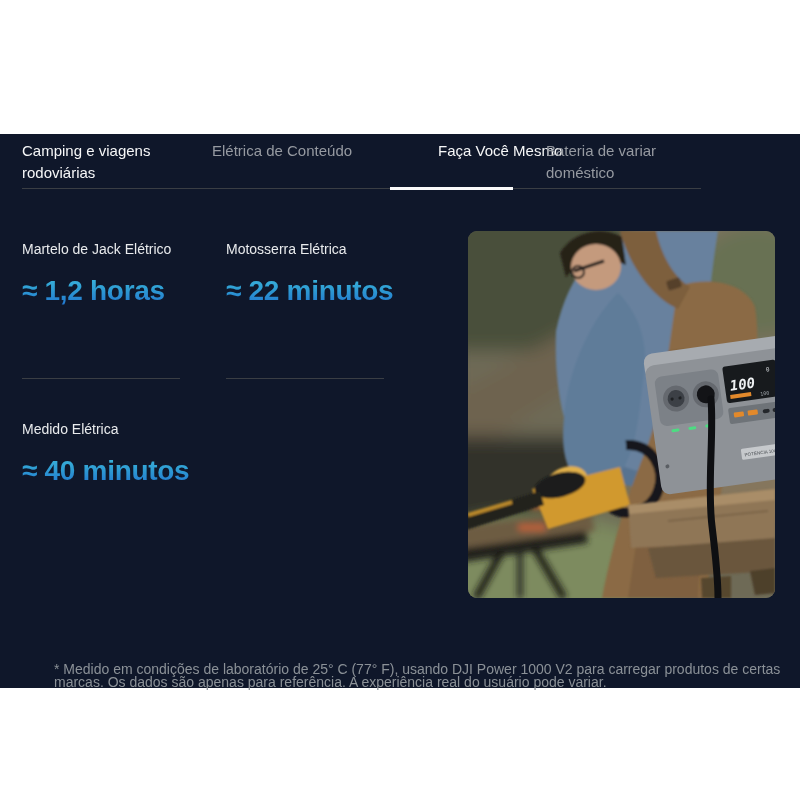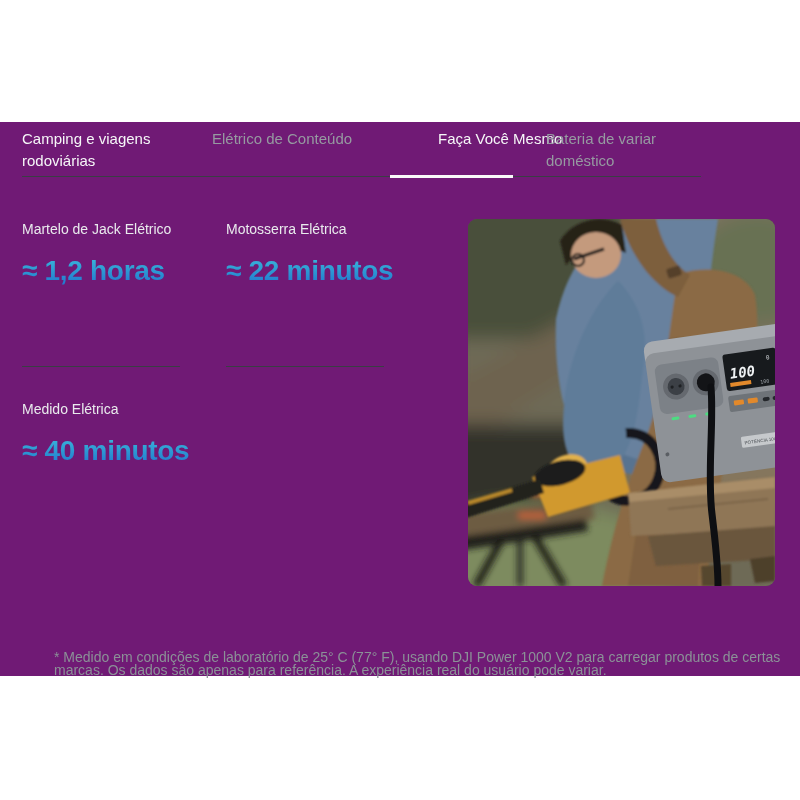--- a/index.html
+++ b/index.html
@@ -1,33 +1,33 @@
 <!DOCTYPE html>
 <html><head>
 <meta charset="utf-8">
 <style>
   * { margin: 0; padding: 0; box-sizing: border-box; }
   html, body { width: 800px; background: #ffffff; font-family: "Liberation Sans", "DejaVu Sans", sans-serif; }
   .stage { position: relative; width: 800px; height: 800px; background: #ffffff; overflow: hidden; }
 
   .panel {
-    position: absolute; left: 0; top: 122px; width: 800px; height: 554px;
-    background: #701a75;
+    position: absolute; left: 0; top: 134px; width: 800px; height: 554px;
+    background: #0f172a;
     padding-left: 14px;
   }
 
   
   .tab { position: absolute; top: 6px; font-size: 15px; line-height: 22px; cursor: pointer; }
   .tab.bright { color: #f6f7f8; font-weight: 500; }
   .tab.dim    { color: #969aa1; font-weight: 400; }
   .tab-rule    { position: absolute; left: 22px; top: 54px; width: 679px; height: 1px; background: #3a3e44; }
   .tab-active-bar { position: absolute; left: 390px; top: 53px; width: 123px; height: 2.5px; background: #fafafa; }
 
   
-  .stat { position: absolute; width: 158px; }
+  .stat { position: absolute; width: 158px; margin-top: 8px; }
   .stat-label { font-size: 14px; color: #e9ebed; font-weight: 400; }
   .stat-value {
     margin-top: 11px; width: 176px;
     font-size: 28px; font-weight: bold; line-height: 45px; letter-spacing: -0.3px;
     background: linear-gradient(180deg, #45c6e2 0%, #2f9fd4 45%, #1b63cd 100%);
     -webkit-background-clip: text; background-clip: text;
     color: transparent;
   }
   .divider { position: absolute; top: 244px; width: 158px; height: 1px; background: #3a3e44; }
 
@@ -44,21 +44,21 @@
     font-size: 14px; color: #8b9197; line-height: 13px; margin-left: 32px;
   }
 </style>
 </head>
 <body>
 
 <div class="stage">
   <div class="panel">
 
     <div class="tab bright" style="left:22px; width:170px;">Camping e viagens rodoviárias</div>
-    <div class="tab dim" style="left:212px; width:150px;">Elétrico de Conteúdo</div>
+    <div class="tab dim" style="left:212px; width:150px;">Elétrica de Conteúdo</div>
     <div class="tab bright" style="left:390px; width:130px;margin-left:48px;">Faça Você Mesmo</div>
     <div class="tab dim" style="left:546px; width:140px;">Bateria de variar doméstico</div>
     <div class="tab-rule"></div>
     <div class="tab-active-bar"></div>
 
     <div class="stat" style="left:22px; top:99px;">
       <div class="stat-label">Martelo de Jack Elétrico</div>
       <div class="stat-value">≈ 1,2 horas</div>
     </div>
     <div class="stat" style="left:226px; top:99px;">

